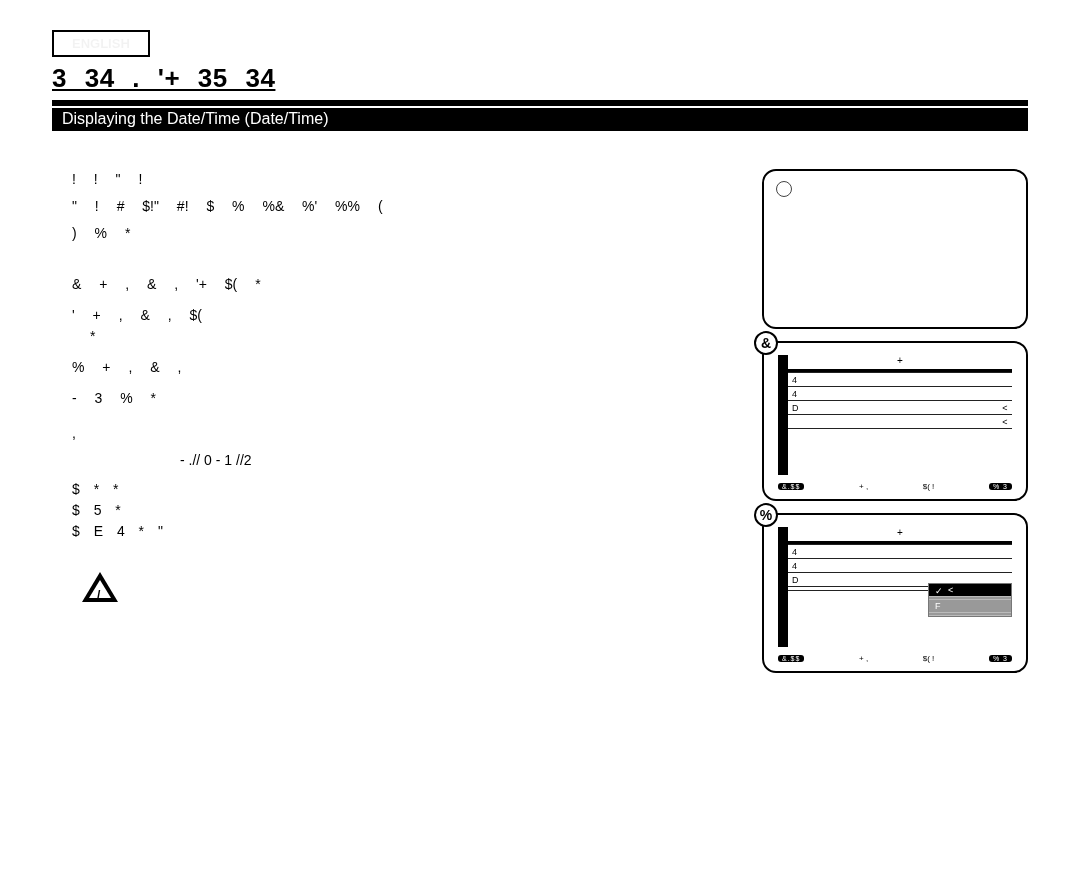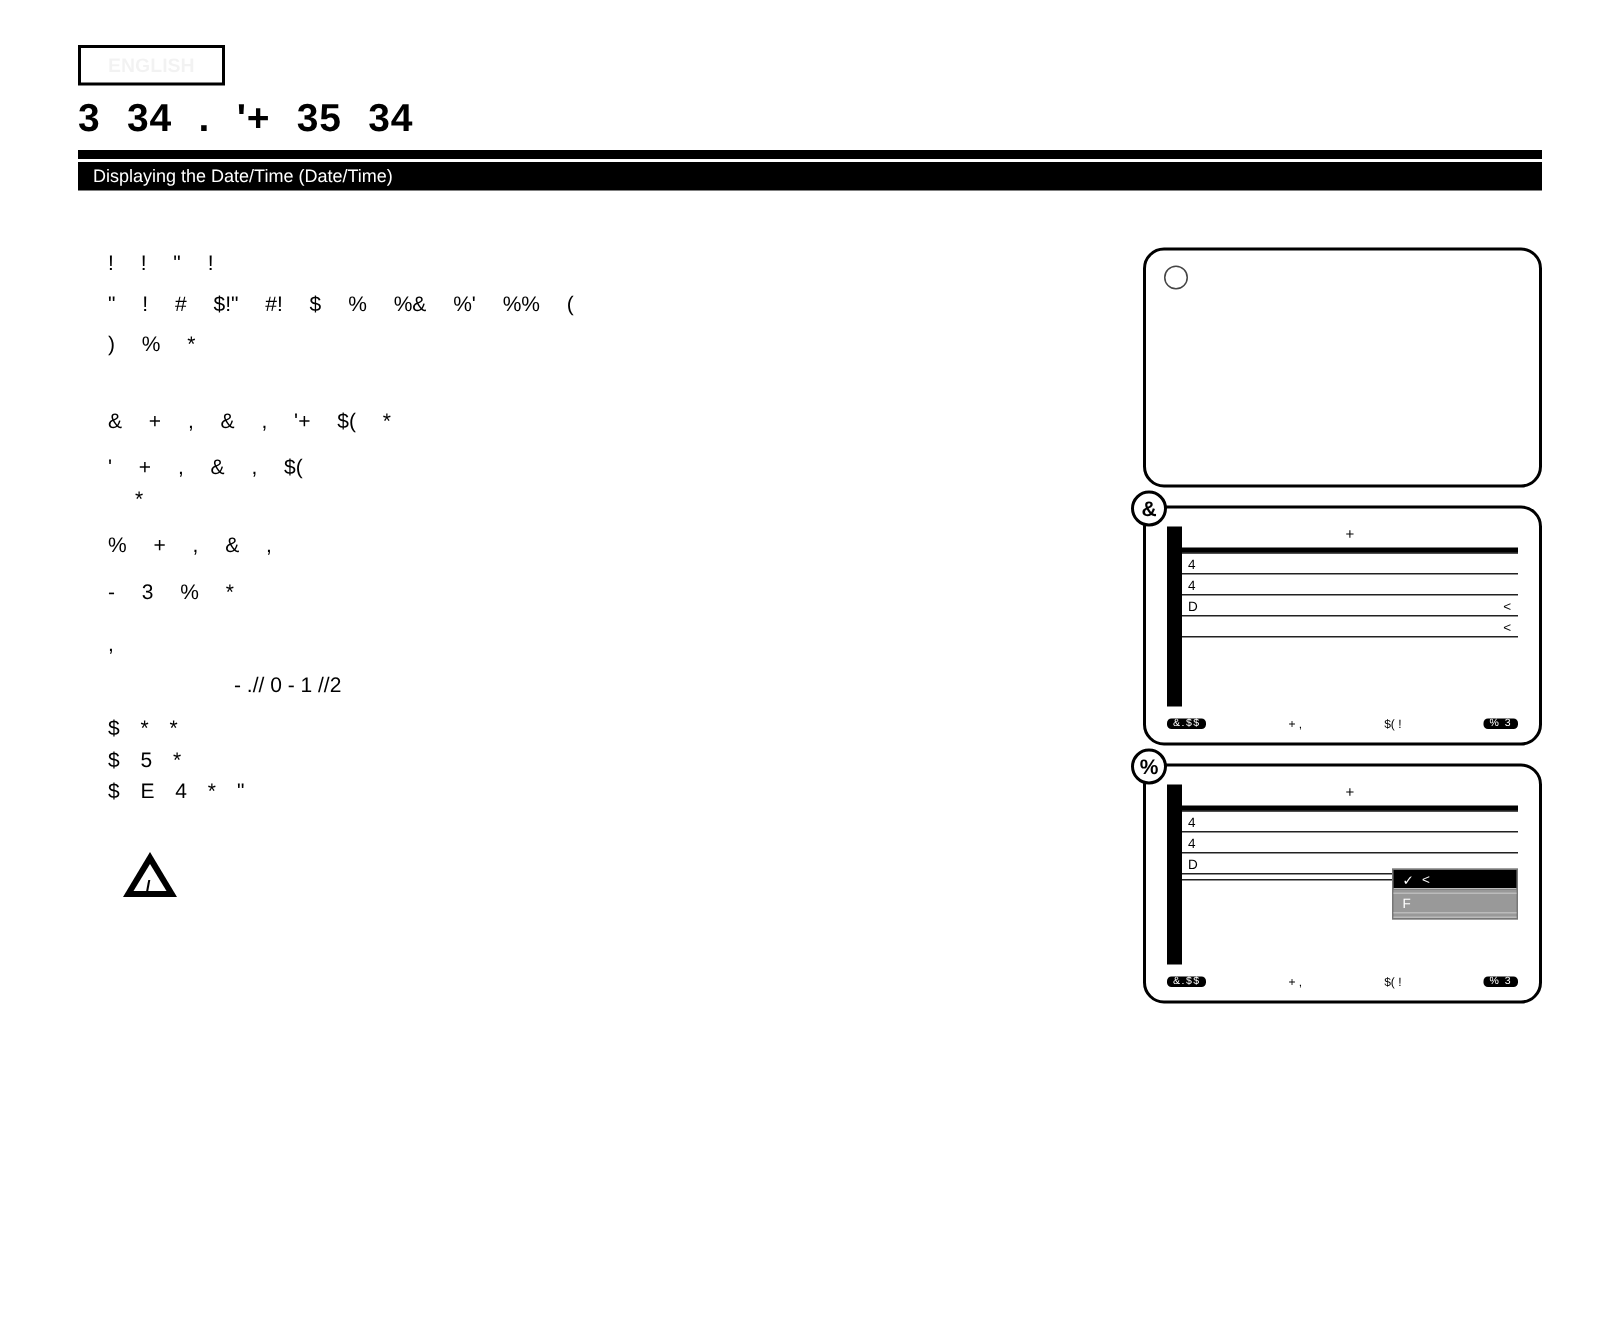--- a/index.html
+++ b/index.html
@@ -22,30 +22,31 @@
     font-weight: bold;
     color: rgba(0,0,0,0.05);
   }
   .page-title {
     font-size: 26px;
     font-weight: bold;
     margin-top: 6px;
     margin-bottom: 6px;
     letter-spacing: 0.5px;
     word-spacing: 10px;
+    text-decoration: underline;
   }
   .title-rule {
     height: 6px;
     background: #000;
     margin-bottom: 2px;
   }
   .section-bar {
     background: #000;
     color: #fff;
-    font-size: 12px;
+    font-size: 16px;
     padding: 2px 10px 3px 10px;
     font-weight: normal;
   }
   .content-row {
     display: flex;
     margin-top: 38px;
     gap: 28px;
   }
   .left-col {
     flex: 1;
@@ -205,21 +206,21 @@
           <span>'  + ,         &amp;        ,                                                                     $(</span>
           <div class="sub">*</div>
         </div>
         <div class="step">
           <span>%  + ,          &amp;        ,</span>
         </div>
         <div class="step">-    3                     %   *</div>
       </div>
 
       <div class="more">,</div>
-      <div class="sub2" style="margin-top:6px; margin-left:84px;">- .//    0   - 1 //2</div>
+      <div class="sub2" style="margin-top:6px; margin-left:108px;">- .//    0   - 1 //2</div>
       <div class="list">
         <div>$             *     *</div>
         <div>$   5                  *</div>
         <div>$   E        4             *                                                                           "</div>
       </div>
 
       <div class="warn">
         <div class="inner"></div>
         <div class="slash">/</div>
       </div>

